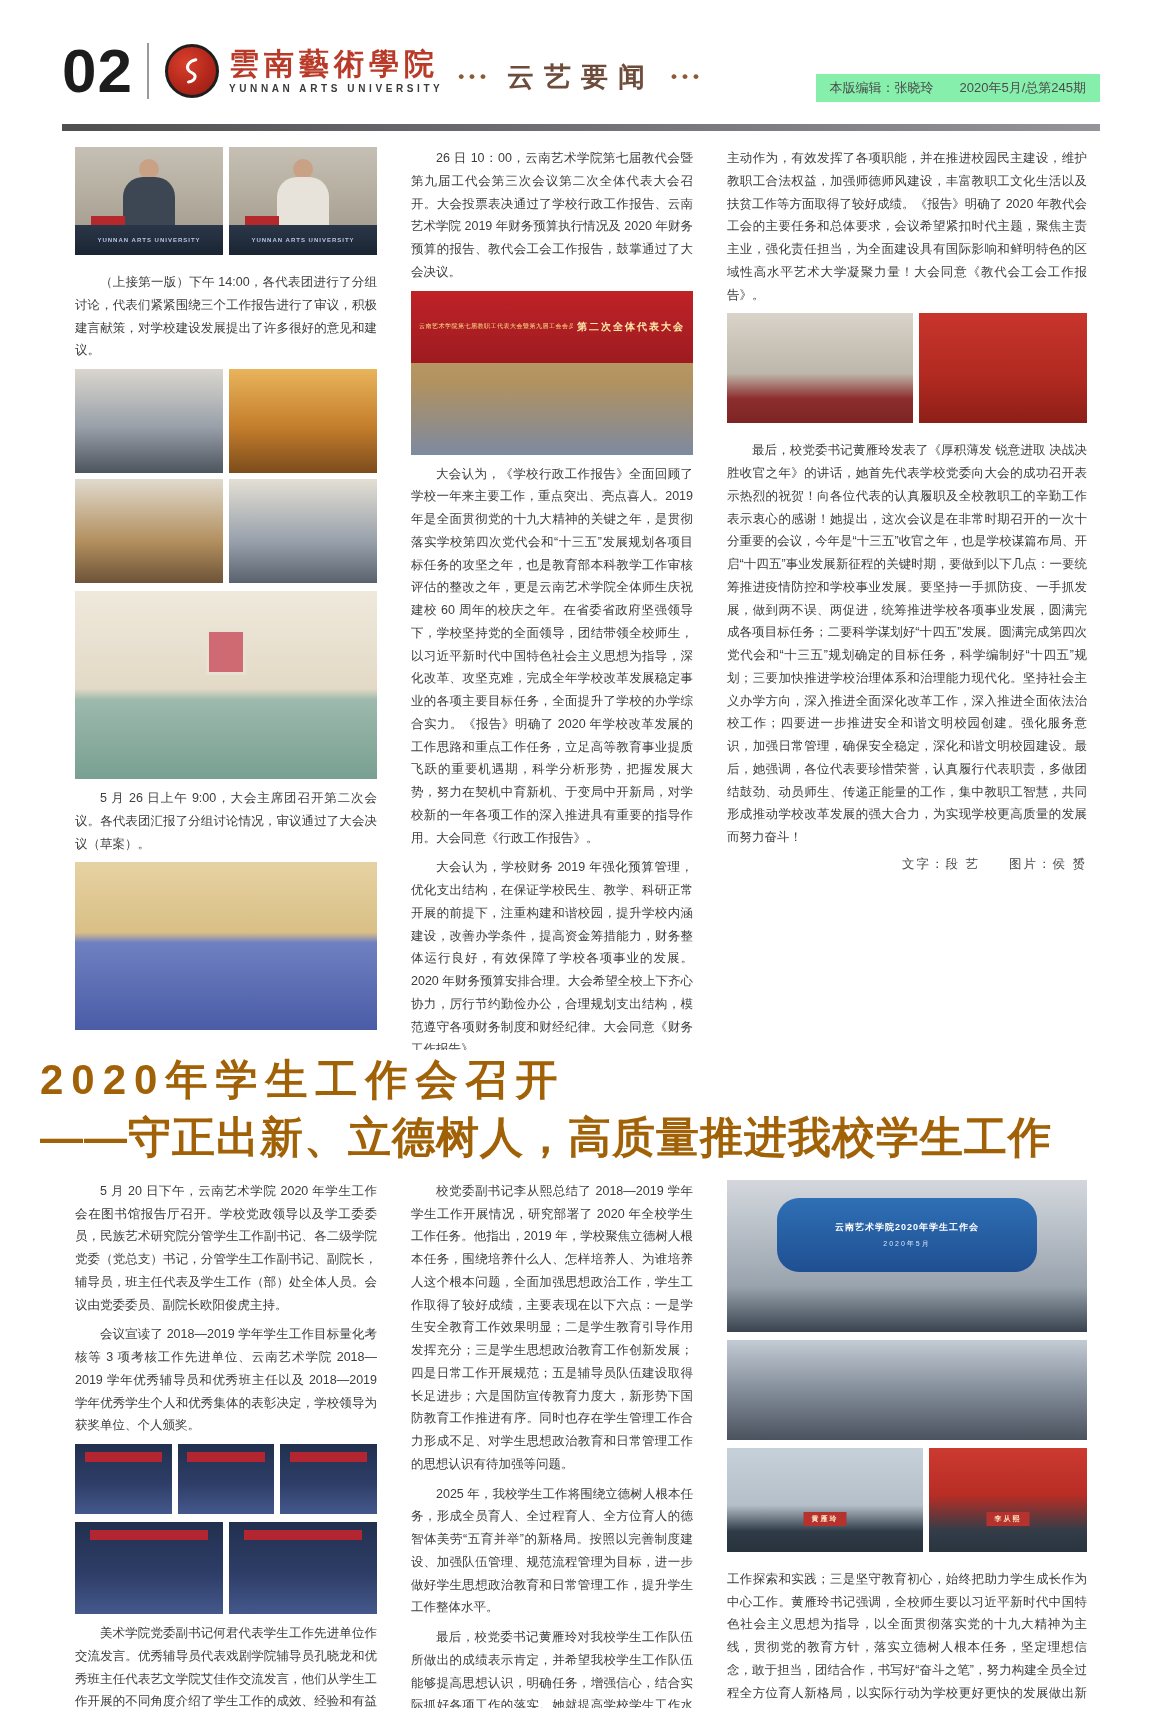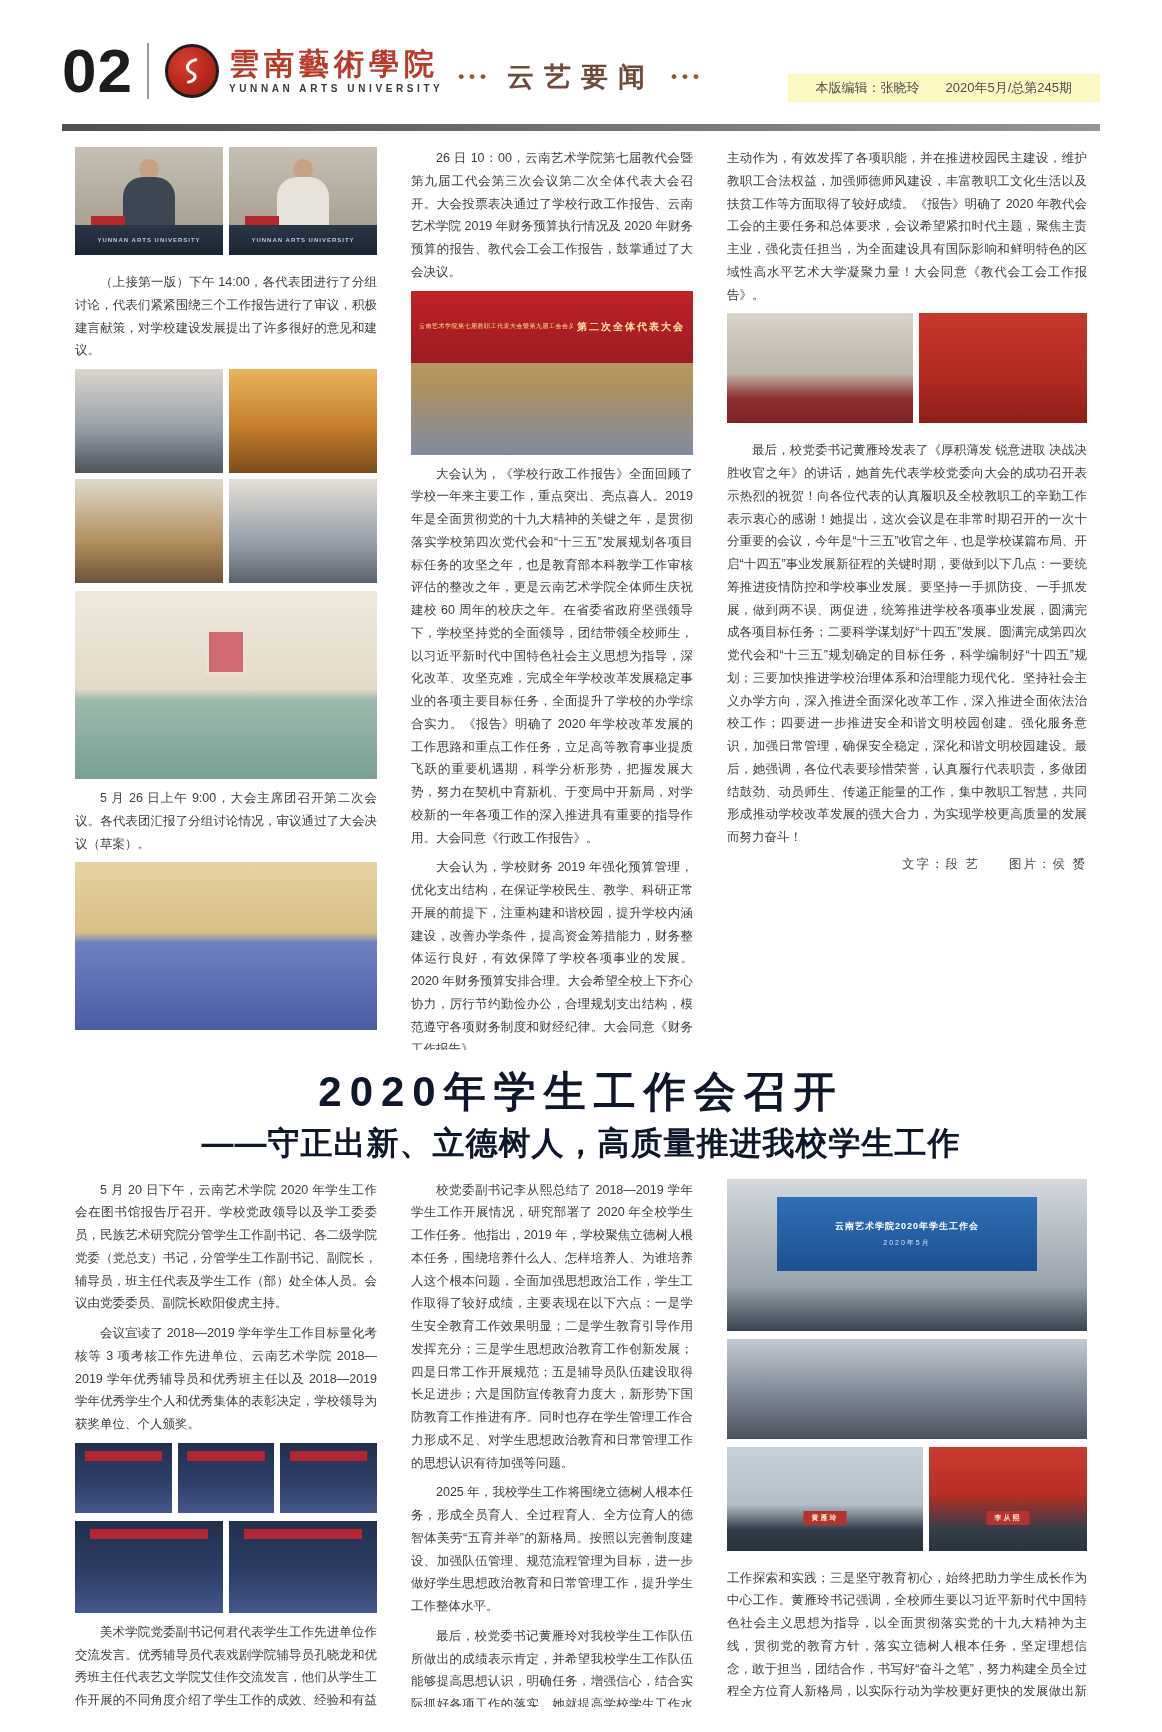--- a/index.html
+++ b/index.html
@@ -17,21 +17,21 @@
     background:radial-gradient(circle at 38% 34%,#d8402c 0%,#b3271b 55%,#8c1c12 100%);
     border:3px solid #1e1e1e;display:flex;align-items:center;justify-content:center;box-sizing:border-box;}
   .logo-circle svg{width:30px;height:30px;}
   .logo-txt .cn{font-family:"Liberation Serif","DejaVu Serif",serif;font-size:30px;font-weight:700;
     color:#b93a28;letter-spacing:5px;line-height:1.05;}
   .logo-txt .en{font-size:10px;font-weight:700;color:#3a3a3a;letter-spacing:3.6px;margin-top:4px;}
   .sec-head{position:absolute;left:50%;top:50%;transform:translate(-50%,-32%);
     display:flex;align-items:center;gap:16px;white-space:nowrap;}
   .sec-dots{color:#8d5a33;font-size:17px;letter-spacing:5px;font-weight:700;}
   .sec-title{color:#6e4c3c;font-size:27px;font-weight:700;letter-spacing:10px;}
-  .editor-strip{position:absolute;right:0;bottom:6px;background:#fef9c3;padding:5px 28px;
+  .editor-strip{position:absolute;right:0;bottom:6px;background:#86efac;padding:5px 14px;
     display:flex;gap:26px;font-size:13px;color:#4c4c4c;text-align:center;}
   .hdr-bar{height:7px;margin:8px 62px 0 62px;
     background:linear-gradient(90deg,#4e4f51 0%,#6d6e71 45%,#939598 100%);}
   
   .cols{display:flex;margin:16px 75px 0 75px;gap:34px;}
   .top-section{height:903px;overflow:hidden;}
   .bot-section{height:528px;overflow:hidden;}
   .c-a{width:302px;flex:none;}
   .c-b{width:282px;flex:none;}
   .c-c{flex:1;min-width:0;}
@@ -64,38 +64,38 @@
   .ph-aud{height:168px;background:linear-gradient(180deg,#e6d2a2 0%,#d9bf86 42%,#6f80c1 48%,#4a5ca6 100%);}
   .ph-banner{height:164px;background:linear-gradient(180deg,#c8a878 0%,#b2925e 55%,#7d8aa0 100%);}
   .ph-banner .red{position:absolute;top:0;left:0;right:0;height:72px;background:linear-gradient(180deg,#c02227,#9d1b20);
     display:flex;flex-direction:row;align-items:center;justify-content:center;gap:4px;padding:0 8px;box-sizing:border-box;}
   .ph-banner .red .l1{color:#ffe08a;font-size:6px;letter-spacing:.5px;white-space:nowrap;overflow:hidden;max-width:100%;}
   .ph-banner .red .l2{color:#ffe9a8;font-size:10px;font-weight:700;letter-spacing:2px;white-space:nowrap;}
   .ph-leaders1{width:186px;height:110px;background:linear-gradient(180deg,#d9d3c9 0%,#bdb6aa 55%,#8d2d2d 78%,#7d2424 100%);}
   .ph-leaders2{width:0;flex:1;height:110px;background:linear-gradient(180deg,#c8352c 0%,#b02920 60%,#8d1f18 100%);}
   .ph-screenroom{height:152px;background:linear-gradient(180deg,#d4d8dd 0%,#c3c9d0 20%,#99a3ad 70%,#39434f 100%);}
   .ph-screenroom .screen{position:absolute;top:18px;left:14%;width:72%;height:74px;
-    background:linear-gradient(180deg,#2f6fb5,#1f4f92);display:flex;flex-direction:column;align-items:center;justify-content:center;gap:5px;}
+    background:linear-gradient(180deg,#2f6fb5,#1f4f92);display:flex;flex-direction:column;align-items:center;justify-content:center;gap:5px;border-radius:22px;}
   .ph-screenroom .screen .s1{color:#fff;font-size:9px;font-weight:700;letter-spacing:1px;white-space:nowrap;}
   .ph-screenroom .screen .s2{color:#d7e6fa;font-size:7px;letter-spacing:2px;}
   .ph-crowd{height:100px;background:linear-gradient(180deg,#c3cbd4 0%,#8a94a0 45%,#4a525e 100%);}
   .pair{display:flex;gap:6px;margin-bottom:8px;}
   .ph-leaderL{width:196px;height:104px;background:linear-gradient(180deg,#c7d1da 0%,#b4bfc9 55%,#2f3b47 80%,#27323d 100%);}
   .ph-leaderR{width:0;flex:1;height:104px;background:linear-gradient(180deg,#cc3a30 0%,#b82d24 45%,#323d49 80%,#2a343f 100%);}
   .nameplate{position:absolute;bottom:26px;left:50%;transform:translateX(-50%);
     background:#b5322e;color:#ffe9c9;font-size:7px;font-weight:700;letter-spacing:2px;
     padding:2px 8px;white-space:nowrap;}
   .ph-stage{background:linear-gradient(180deg,#22304f 0%,#2d3d66 55%,#45588c 100%);}
   .ph-stage .redband{position:absolute;top:8px;left:10%;width:80%;height:10px;background:#b32530;}
   .row3 .photo{height:70px;margin:0;flex:1;}
   .row2 .photo{height:92px;margin:0;flex:1;}
   
-  .headline{text-align:center;color:#0f172a;margin:18px 40px 12px 40px;}
+  .headline{color:#a16207;margin:6px 40px 12px 40px;}
   .hl1{font-size:42px;font-weight:700;letter-spacing:8px;line-height:1.15;}
-  .hl2{font-size:32px;font-weight:700;letter-spacing:1px;line-height:1.2;margin-top:8px;white-space:nowrap;}
+  .hl2{font-size:43px;font-weight:700;letter-spacing:1px;line-height:1.2;margin-top:8px;white-space:nowrap;}
 </style>
 </head>
 <body>
 
 <div class="hdr">
   <div class="page-num">02</div>
   <div class="vline"></div>
   <div class="logo-wrap">
     <div class="logo-circle">
       <svg viewBox="0 0 24 24">

